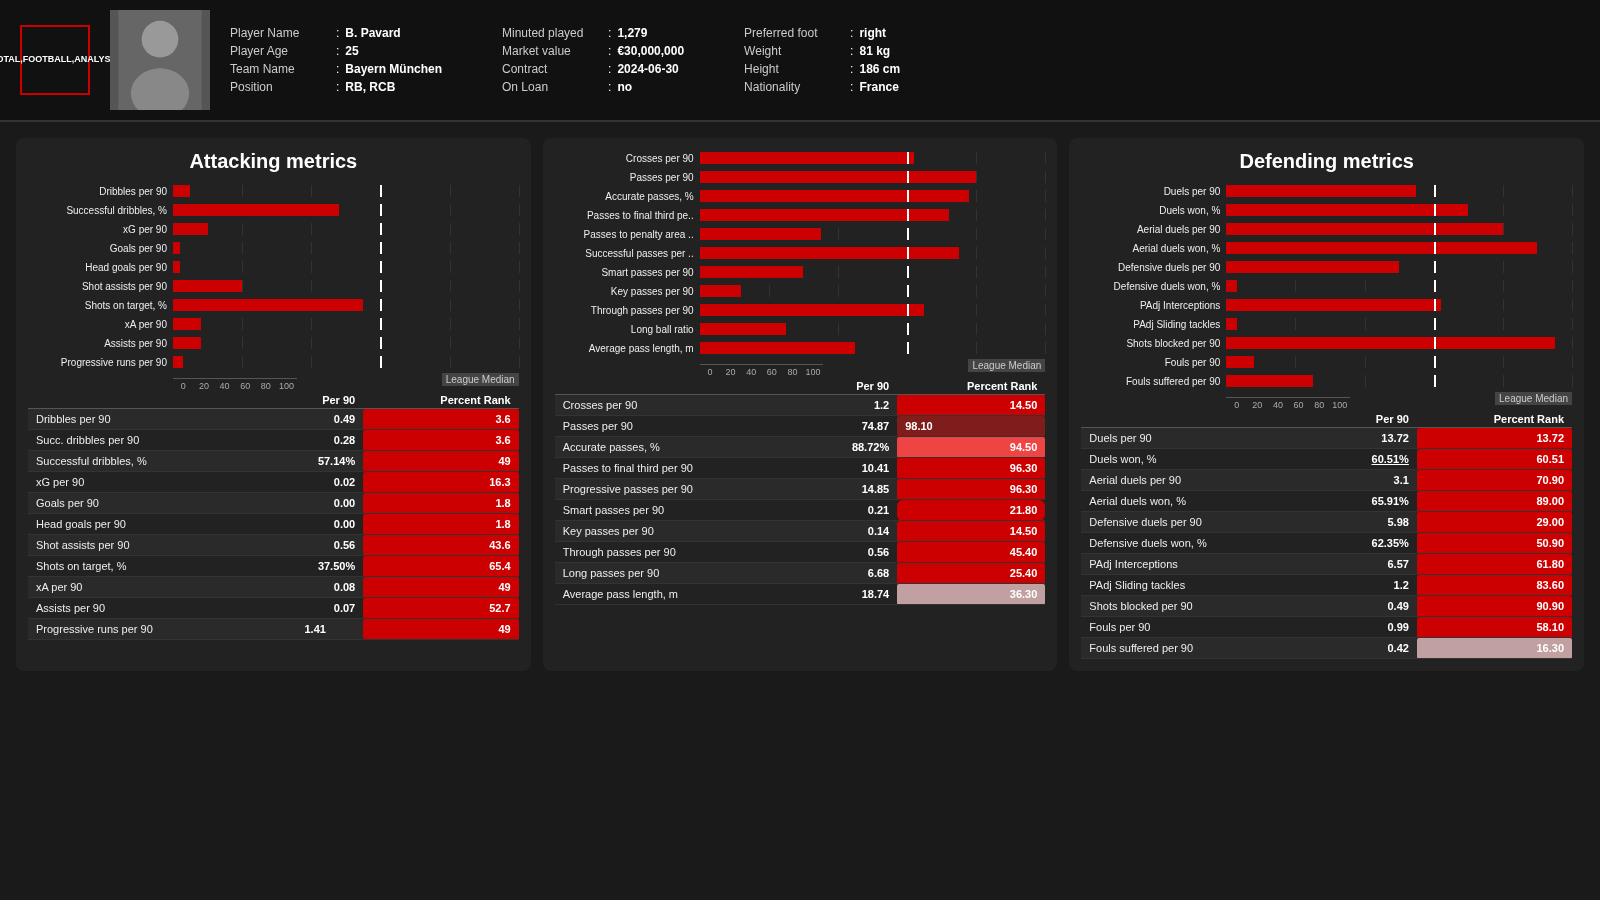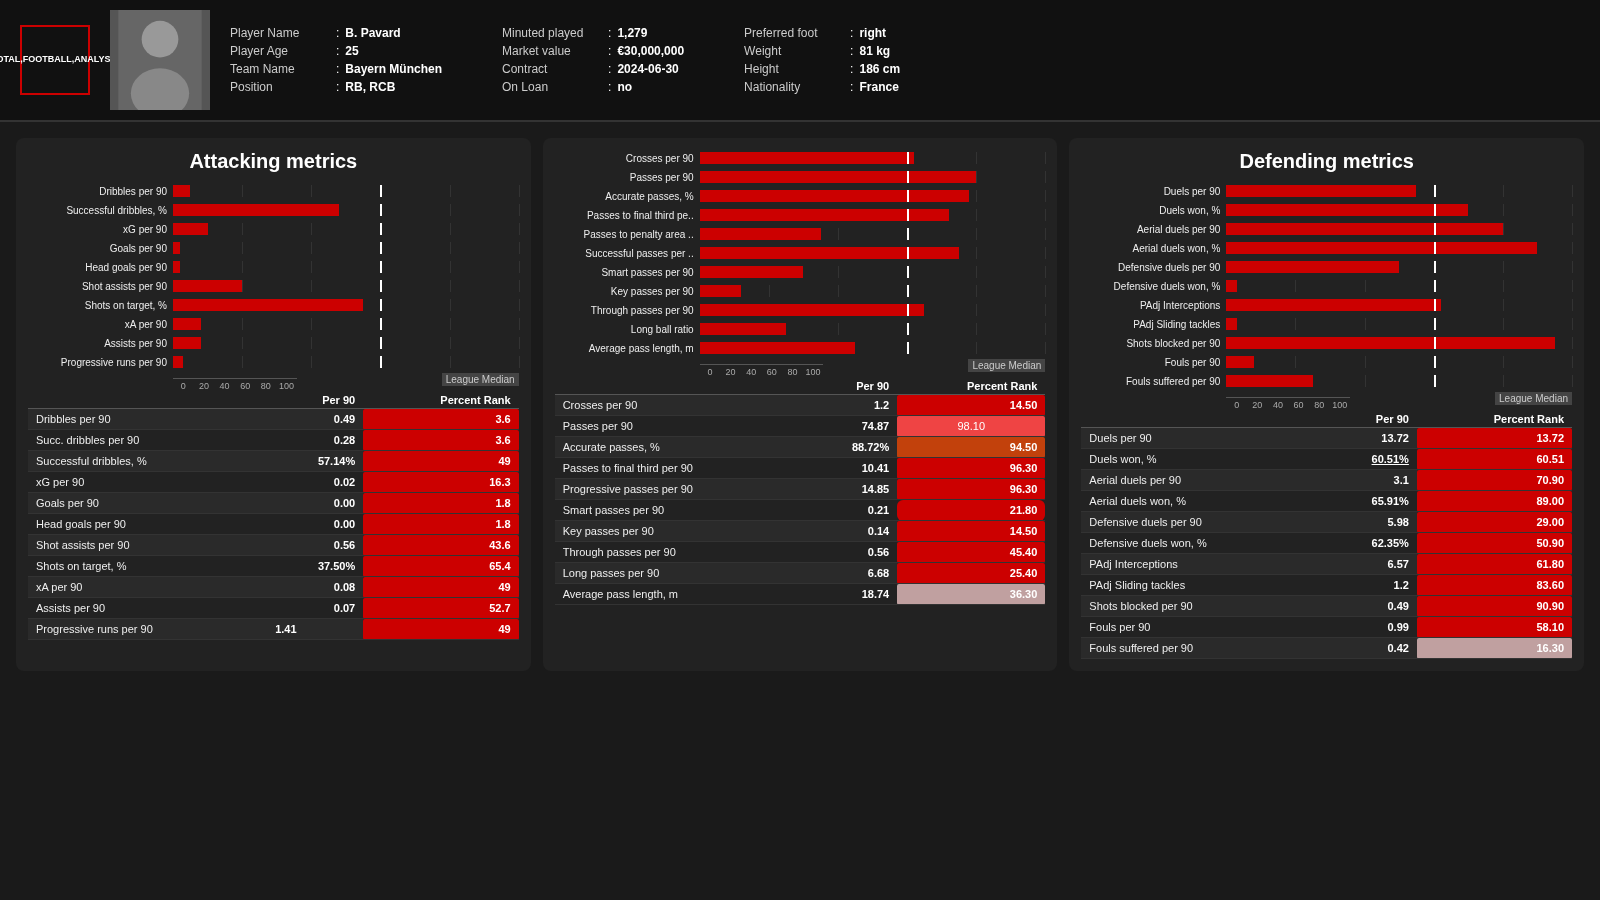--- a/index.html
+++ b/index.html
@@ -459,21 +459,21 @@
             <td style="text-align: right;">0.08</td>
             <td style="text-align: right; font-weight: bold; background: rgb(204, 0, 0); color: rgb(255, 255, 255); border-radius: 2px; padding: 2px 8px;">49</td>
           </tr>
           <tr>
             <td>Assists per 90</td>
             <td style="text-align: right;">0.07</td>
             <td style="text-align: right; font-weight: bold; background: rgb(204, 0, 0); color: rgb(255, 255, 255); border-radius: 2px; padding: 2px 8px;">52.7</td>
           </tr>
           <tr>
             <td>Progressive runs per 90</td>
-            <td style="text-align: left;">1.41</td>
+            <td style="text-align: center;">1.41</td>
             <td style="text-align: right; font-weight: bold; background: rgb(204, 0, 0); color: rgb(255, 255, 255); border-radius: 2px; padding: 2px 8px;">49</td>
           </tr>
         </tbody>
     </table>
   </div>
 
   <div class="panel">
     <div class="chart-wrapper" style="position:relative;">
       <div class="chart-area" id="passing-bars">
           <div class="chart-row">
@@ -640,26 +640,26 @@
       </thead>
       <tbody id="passing-tbody">
           <tr>
             <td>Crosses per 90</td>
             <td style="text-align: right;">1.2</td>
             <td style="text-align: right; font-weight: bold; background: rgb(204, 0, 0); color: rgb(255, 255, 255); border-radius: 2px; padding: 2px 8px;">14.50</td>
           </tr>
           <tr>
             <td>Passes per 90</td>
             <td style="text-align: right;">74.87</td>
-            <td style="text-align: center; font-weight: normal; background: #ef4444; color: rgb(255, 255, 255); border-radius: 2px; padding: 2px 8px;">98.10</td>
+            <td style="text-align: left; font-weight: bold; background: #7f1d1d; color: rgb(255, 255, 255); border-radius: 2px; padding: 2px 8px;">98.10</td>
           </tr>
           <tr>
             <td>Accurate passes, %</td>
             <td style="text-align: right;">88.72%</td>
-            <td style="text-align: right; font-weight: bold; background: #c2410c; color: rgb(255, 255, 255); border-radius: 2px; padding: 2px 8px;">94.50</td>
+            <td style="text-align: right; font-weight: bold; background: #ef4444; color: rgb(255, 255, 255); border-radius: 2px; padding: 2px 8px;">94.50</td>
           </tr>
           <tr>
             <td>Passes to final third per 90</td>
             <td style="text-align: right;">10.41</td>
             <td style="text-align: right; font-weight: bold; background: rgb(204, 0, 0); color: rgb(255, 255, 255); border-radius: 2px; padding: 2px 8px;">96.30</td>
           </tr>
           <tr>
             <td>Progressive passes per 90</td>
             <td style="text-align: right;">14.85</td>
             <td style="text-align: right; font-weight: bold; background: rgb(204, 0, 0); color: rgb(255, 255, 255); border-radius: 2px; padding: 2px 8px;">96.30</td>

